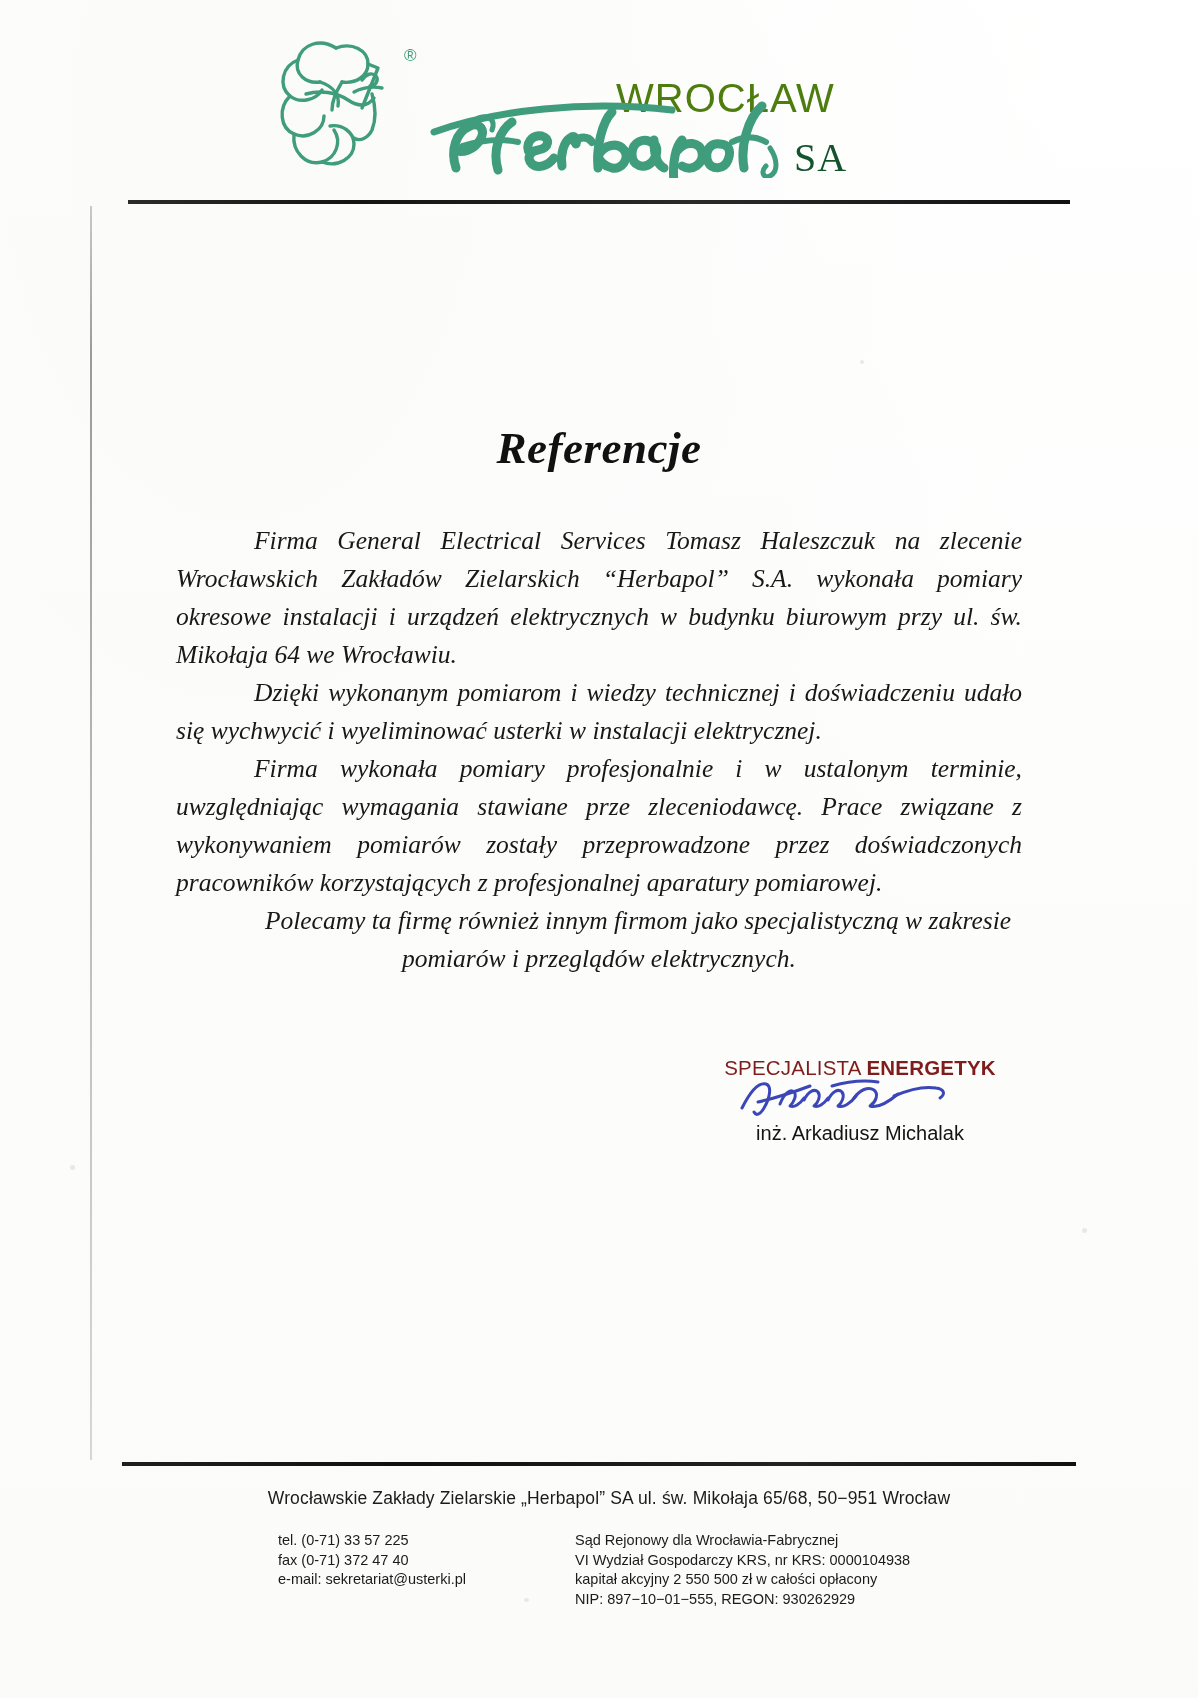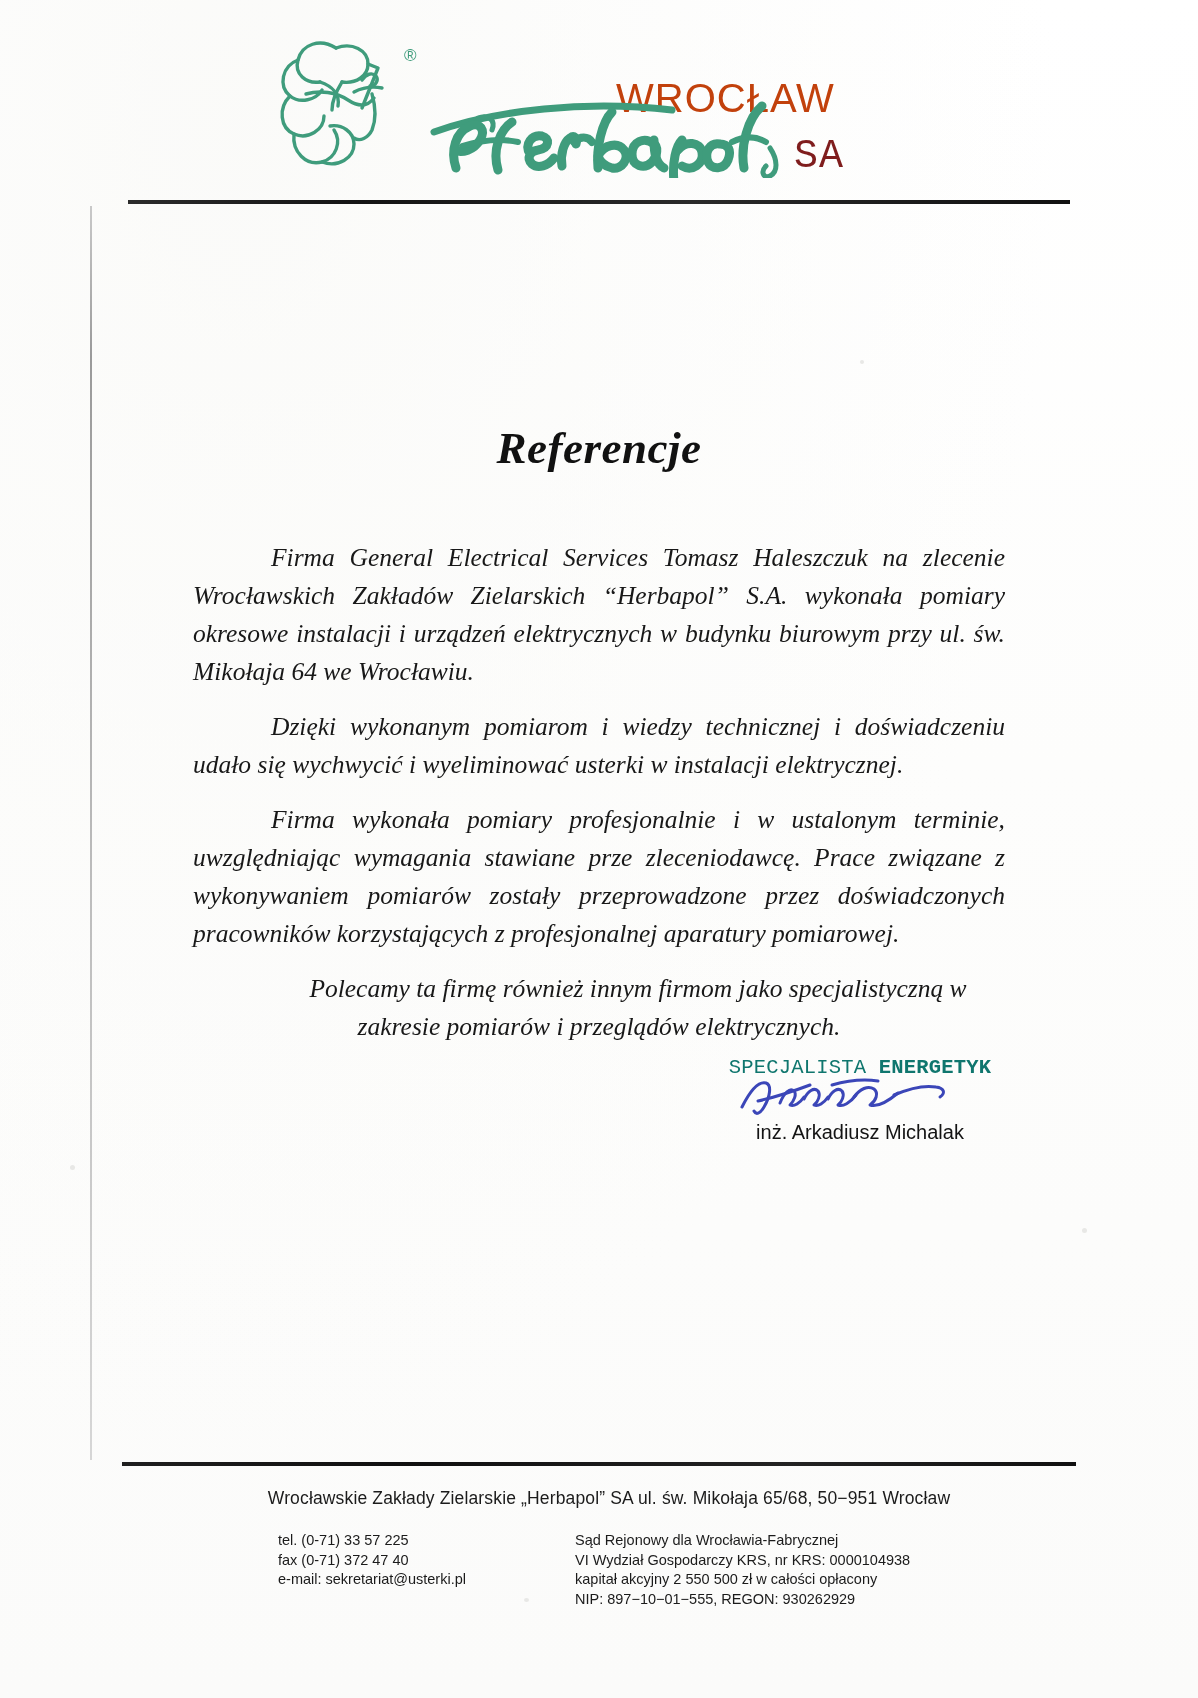--- a/index.html
+++ b/index.html
@@ -55,37 +55,37 @@
     font-size: 17px;
     color: #3f9c7c;
   }
   .logo-wroclaw {
     position: absolute;
     left: 340px;
     top: 48px;
     font-family: "Liberation Sans", sans-serif;
     font-size: 40px;
     letter-spacing: 1px;
-    color: #c2410c;
+    color: #4d7c0f;
     font-weight: 400;
   }
   .logo-script {
     position: absolute;
     left: 150px;
     top: 60px;
     width: 440px;
     height: 90px;
   }
   .logo-sa {
     position: absolute;
     left: 518px;
     top: 106px;
-    font-family: Liberation Mono, monospace;
+    font-family: Liberation Serif, serif;
     font-size: 40px;
-    color: #7f1d1d;
+    color: #14532d;
     letter-spacing: 1px;
   }
 
   
   .rule-top {
     position: absolute;
     left: 128px;
     right: 128px;
     top: 200px;
     height: 4px;
@@ -140,40 +140,40 @@
     left: 176px;
     top: 522px;
     width: 846px;
     font-family: "Liberation Serif", serif;
     font-style: italic;
     font-size: 25.5px;
     line-height: 38px;
     color: #181818;
   }
   .body-text p {
-    margin: 17px;
+    margin: 0;
     text-indent: 78px;
     text-align: justify;
   }
   .body-text p.no-justify {
     text-align: center;
   }
 
   
   .sig-block {
     position: absolute;
     left: 700px;
     top: 1056px;
     width: 320px;
     text-align: center;
   }
   .sig-role {
-    font-family: Liberation Mono, monospace;
+    font-family: Liberation Sans, sans-serif;
     font-size: 20.5px;
-    color: #0f766e;
+    color: #7f1d1d;
     letter-spacing: 0.2px;
     white-space: nowrap;
   }
   .sig-role .bold-part { font-weight: bold; }
   .sig-graphic {
     position: relative;
     height: 42px;
     margin-top: -2px;
   }
   .sig-graphic svg {

